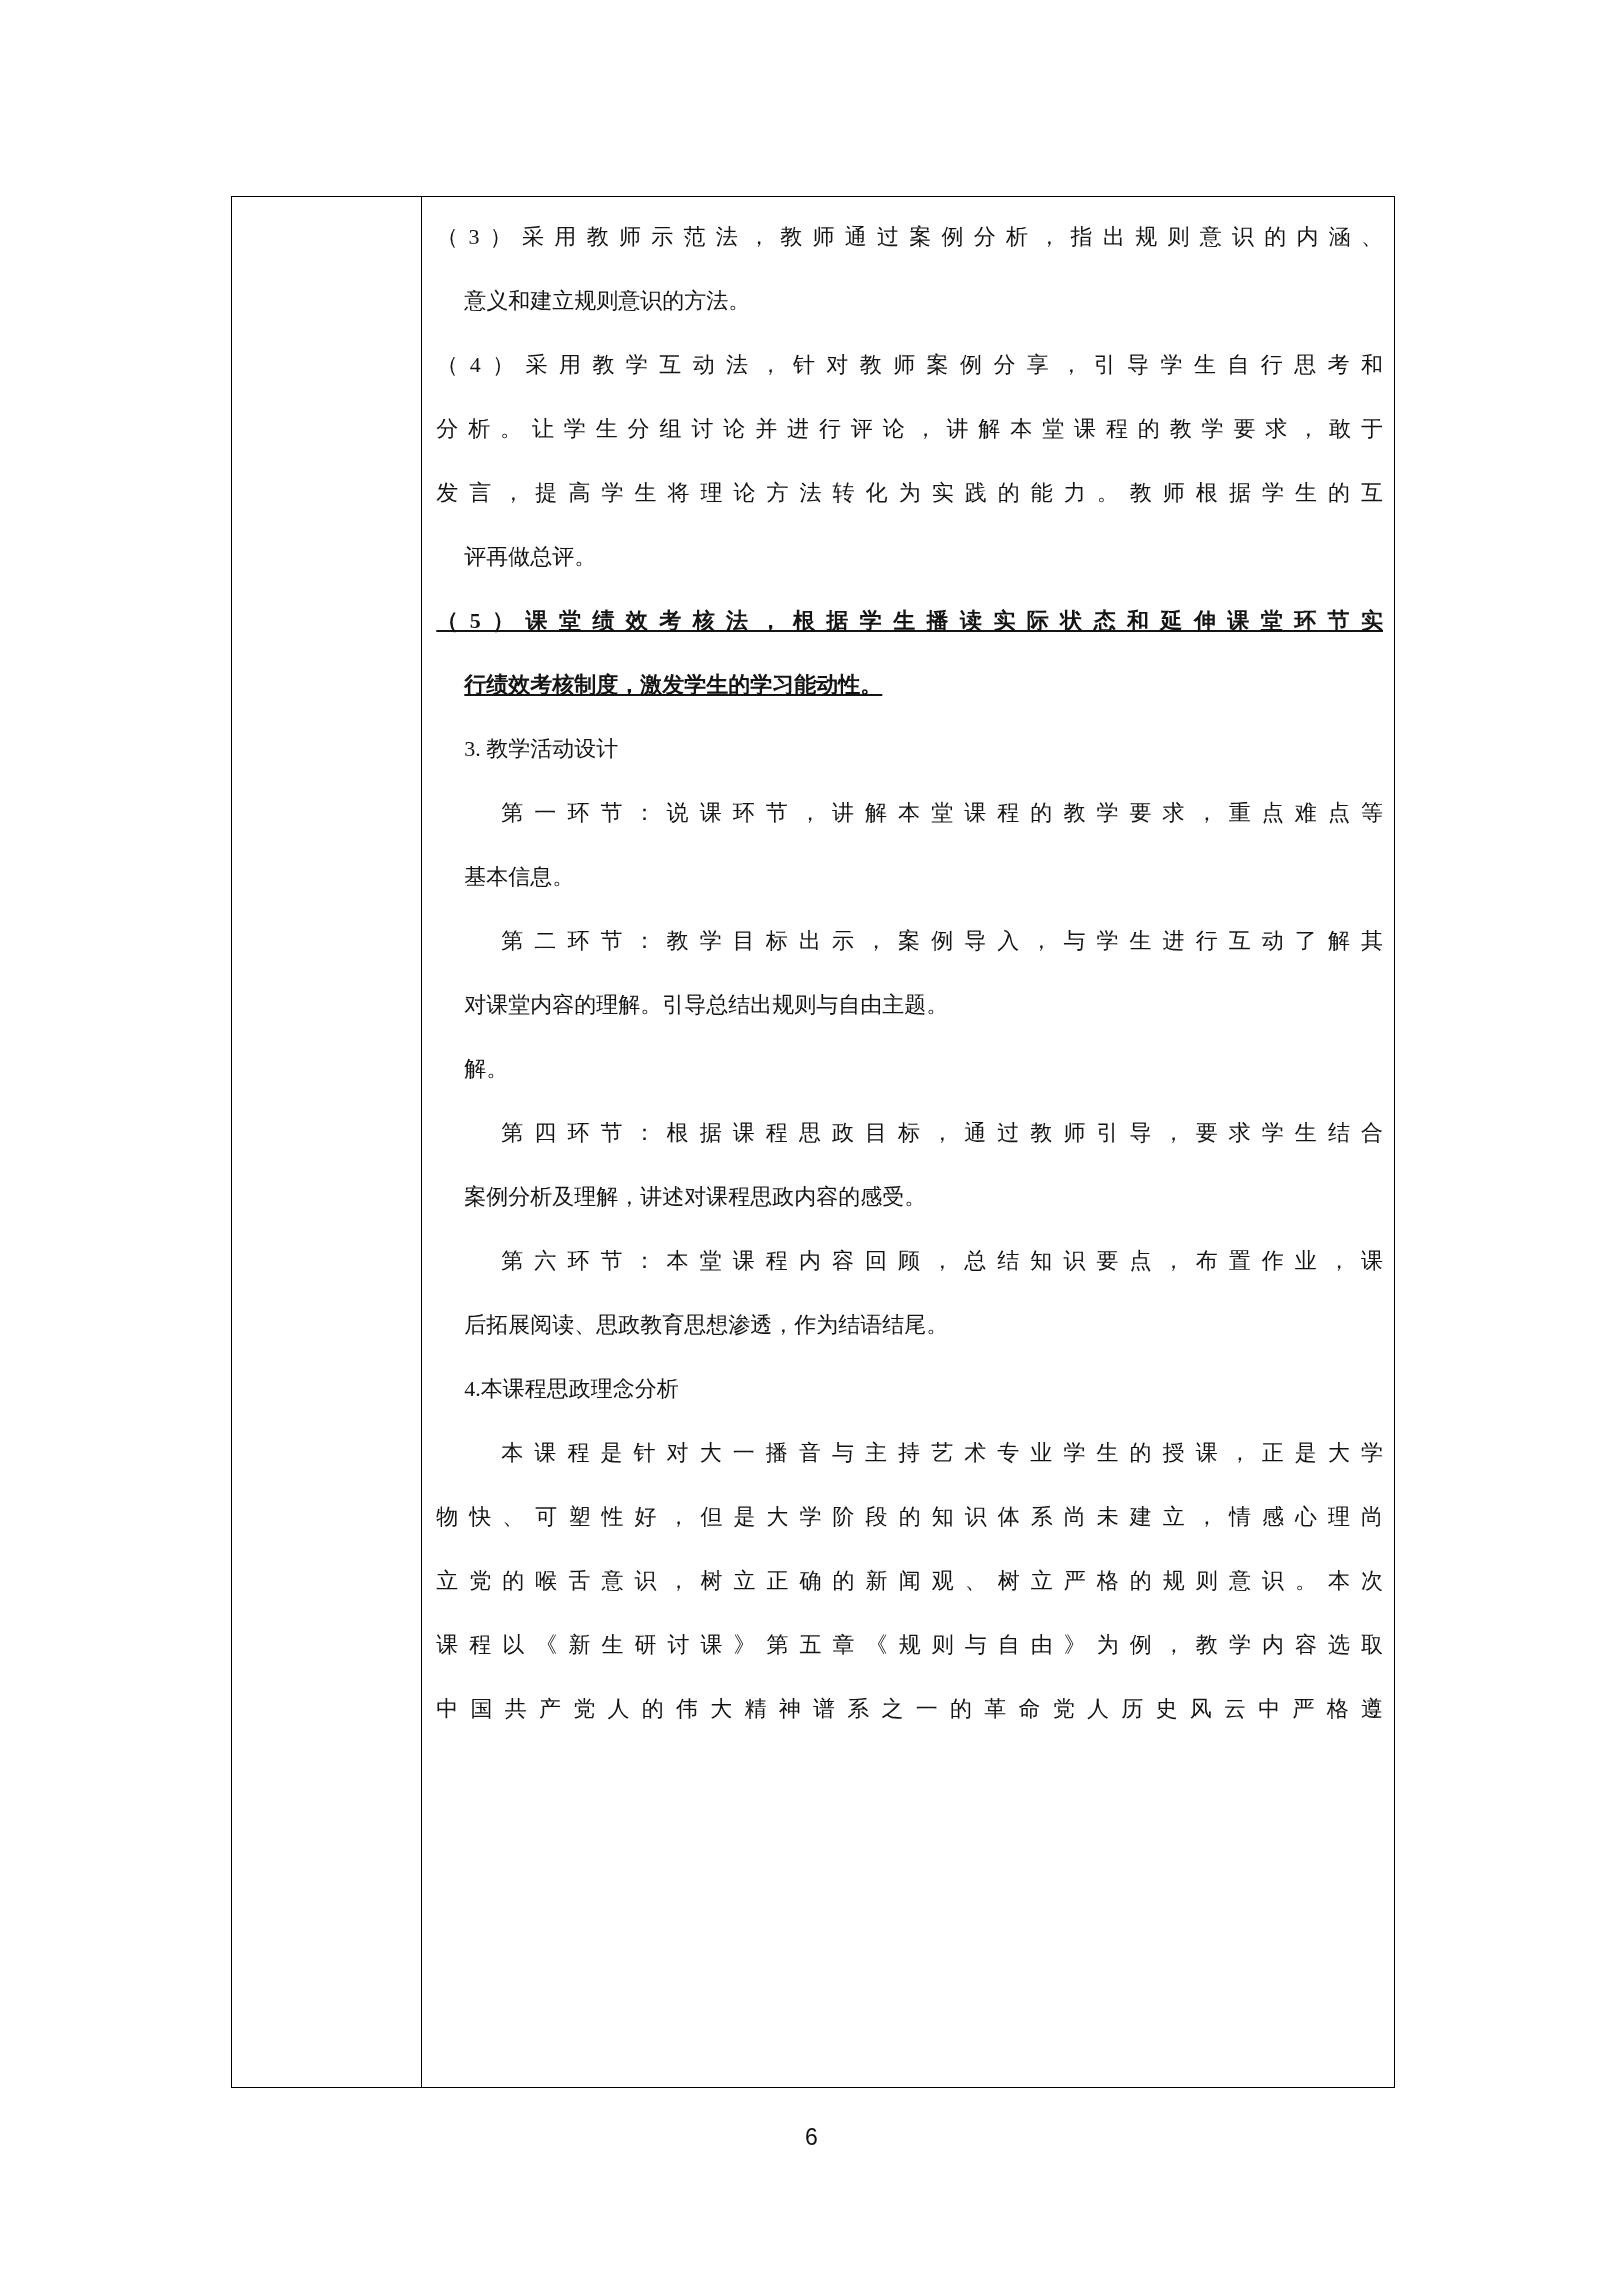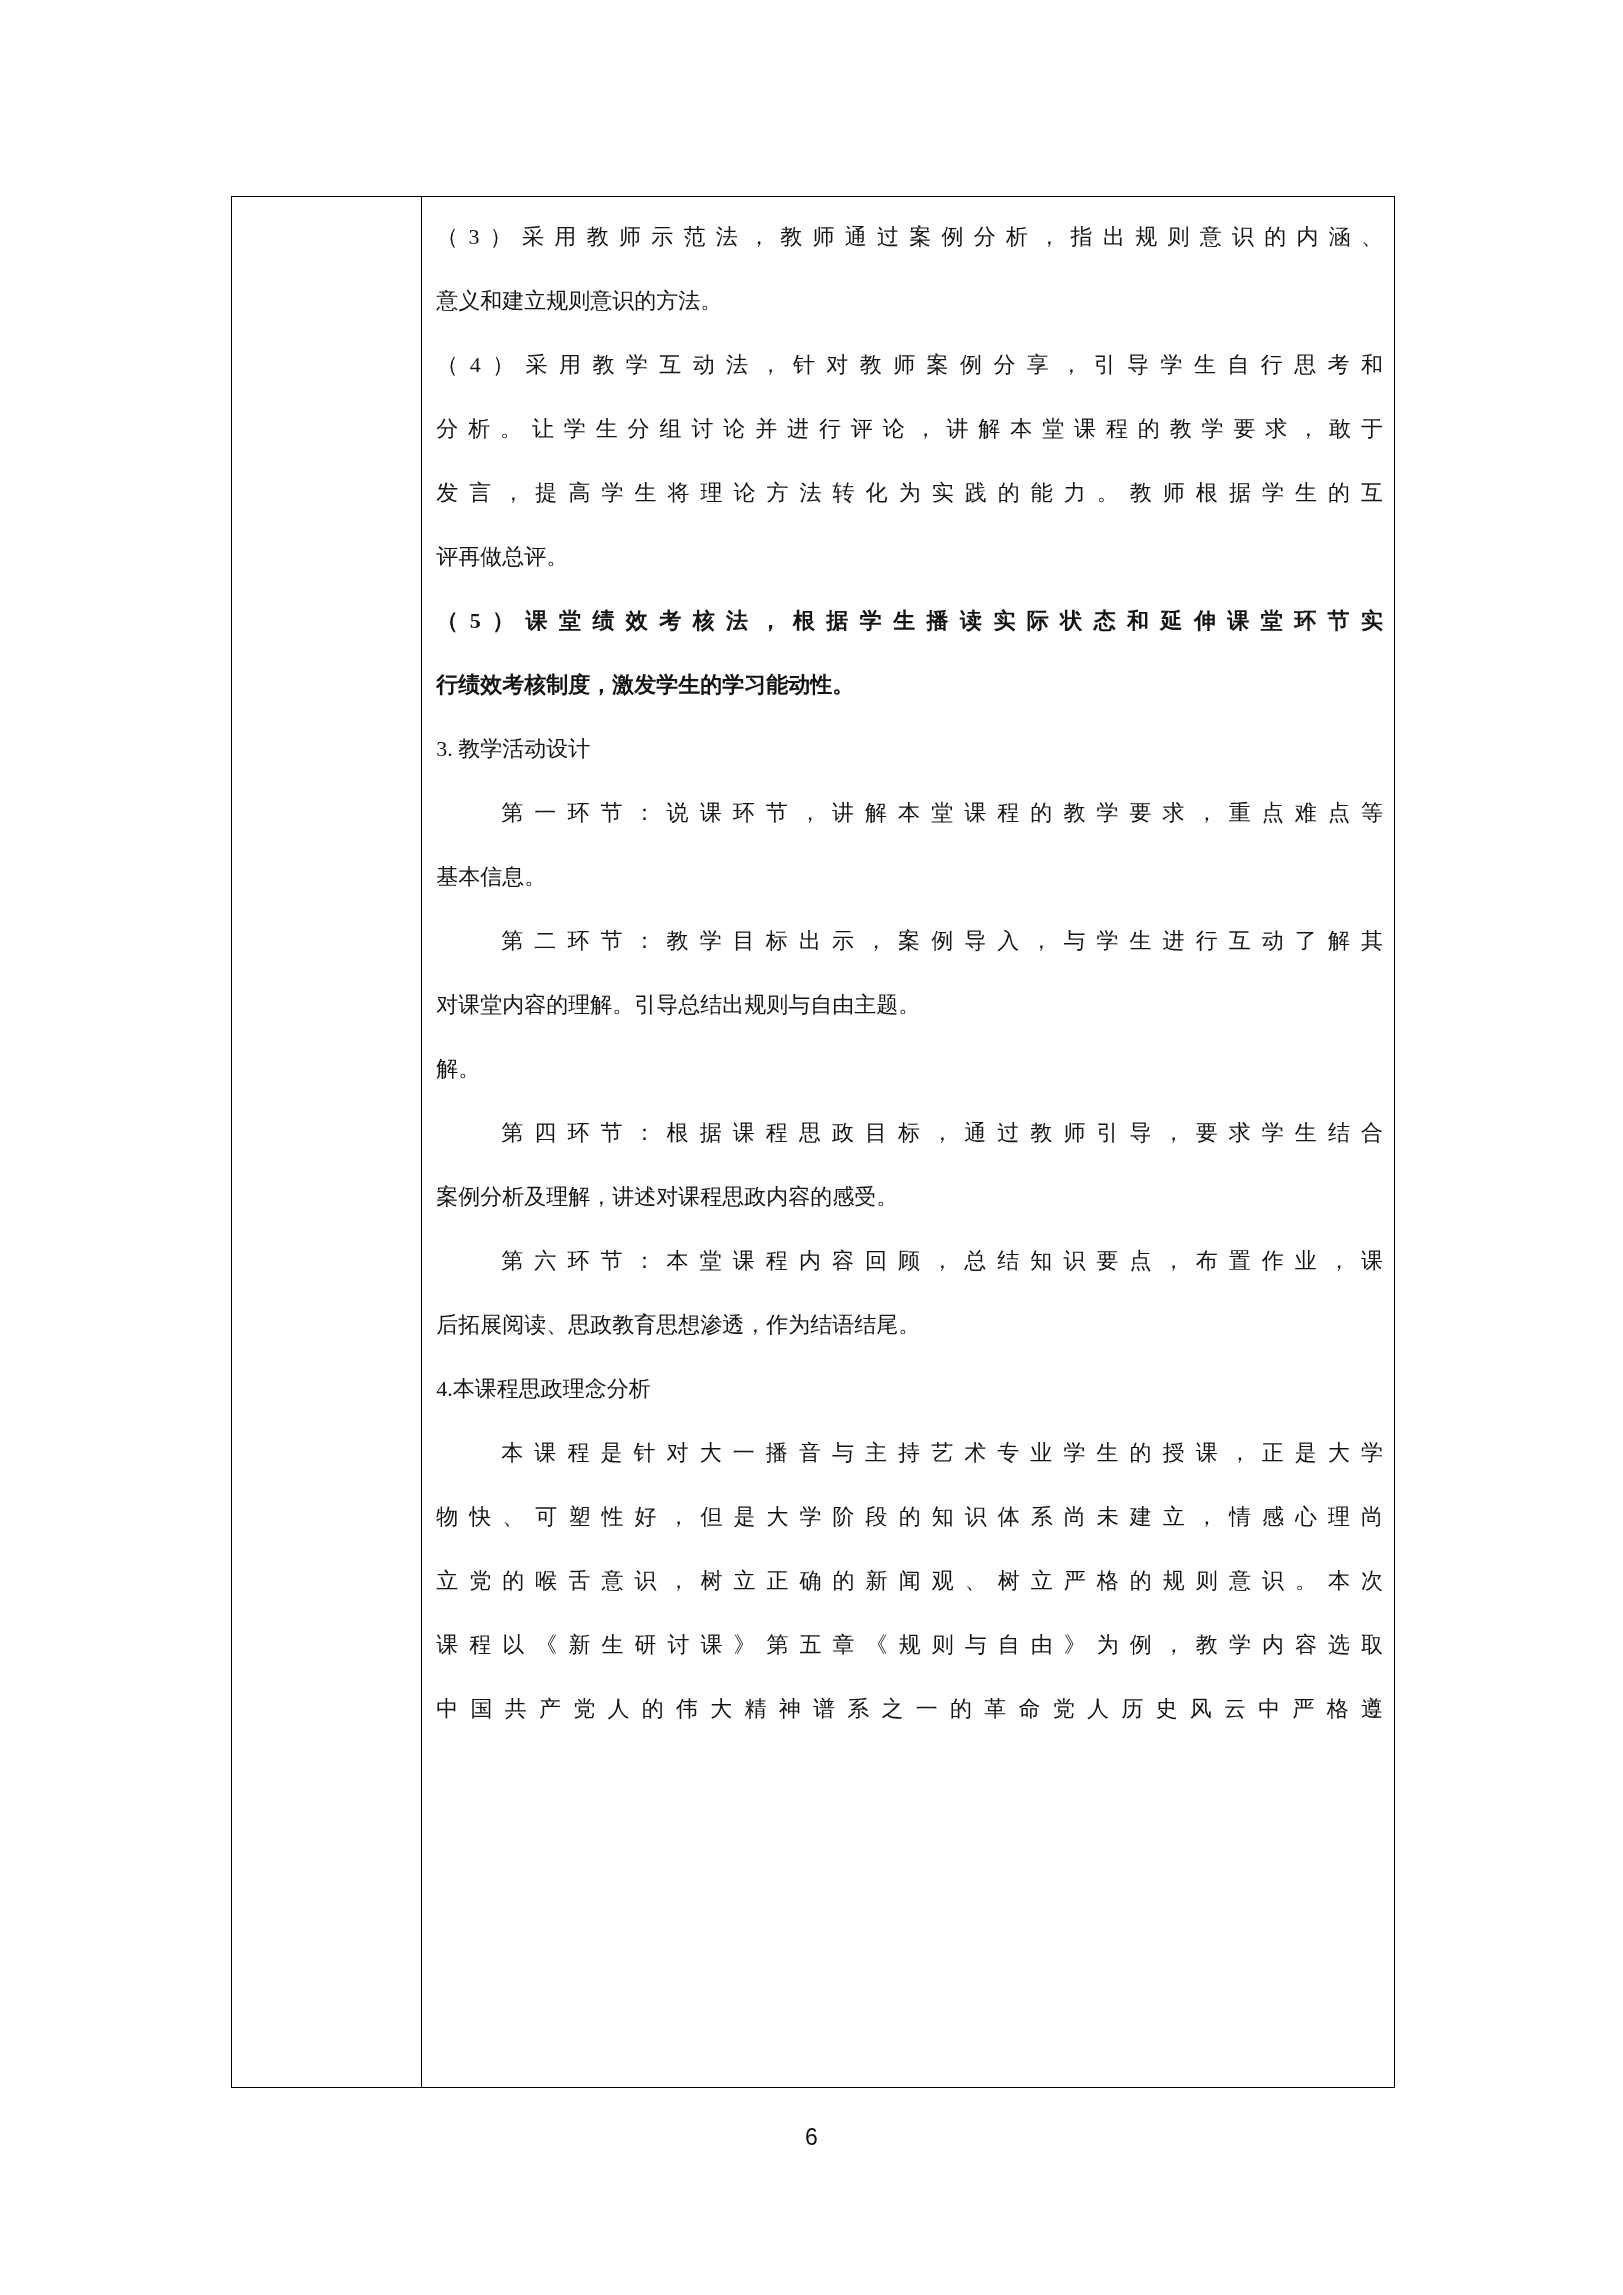--- a/index.html
+++ b/index.html
@@ -38,23 +38,23 @@
   .line {
     font-size: 22px;
     line-height: 64px;
     height: 64px;
     white-space: nowrap;
     text-align: justify;
     text-align-last: justify;
     text-justify: inter-character;
     letter-spacing: 0;
   }
-  .line.end { text-align-last: left; }
+  .line.end { text-align-last: left; margin-left: 28px; }
   .line.indent { text-indent: 65px; }
-  .line.bold { font-weight: 700; }
+  .line.bold { font-weight: 700; text-decoration: underline; }
   .pagenum {
     position: absolute;
     top: 2124px;
     left: 0;
     width: 100%;
     text-align: center;
     font-family: "Liberation Sans", "DejaVu Sans", sans-serif;
     font-size: 23px;
     color: #111111;
   }

